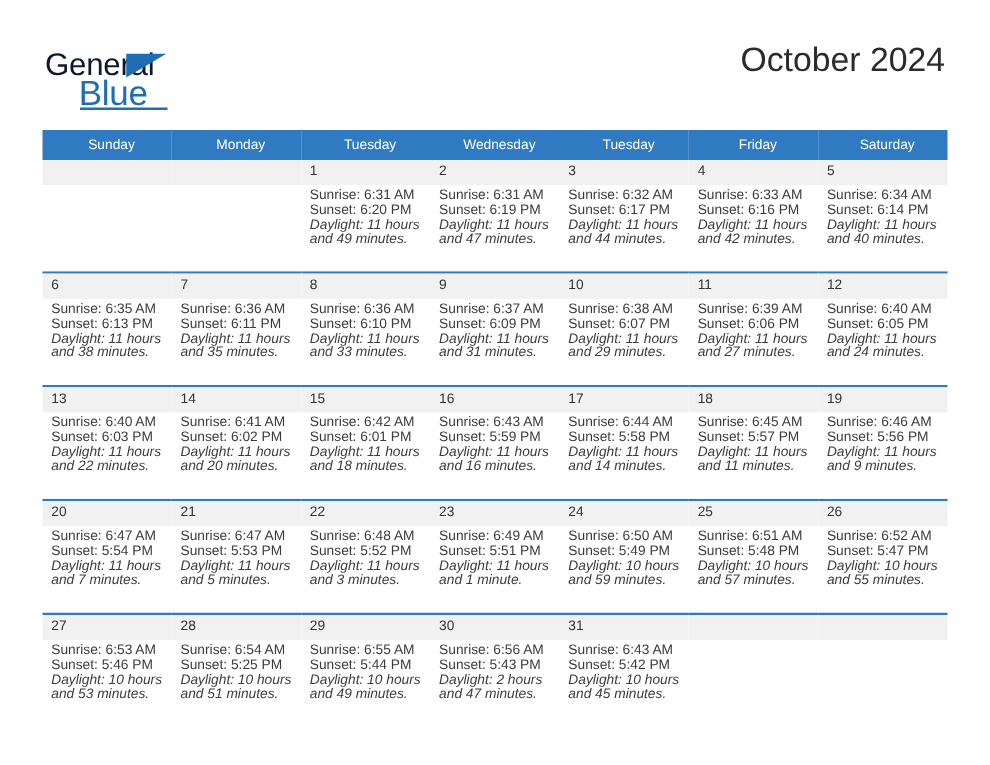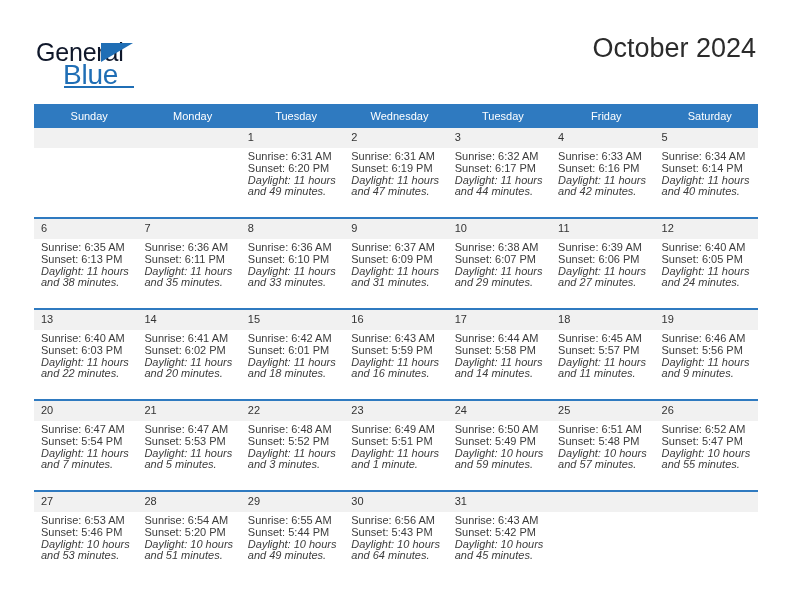--- a/index.html
+++ b/index.html
@@ -477,42 +477,42 @@
                 <div>Sunset: 5:46 PM</div>
                 <div class="daylight-wrap">Daylight: 10 hours and 53 minutes.</div>
               </div>
             </div>
           </td>
           <td>
             <div class="daycell">
               <div class="daynum">28</div>
               <div class="dayinfo">
                 <div>Sunrise: 6:54 AM</div>
-                <div>Sunset: 5:20 PM</div>
+                <div>Sunset: 5:25 PM</div>
                 <div class="daylight-wrap">Daylight: 10 hours and 51 minutes.</div>
               </div>
             </div>
           </td>
           <td>
             <div class="daycell">
               <div class="daynum">29</div>
               <div class="dayinfo">
                 <div>Sunrise: 6:55 AM</div>
                 <div>Sunset: 5:44 PM</div>
                 <div class="daylight-wrap">Daylight: 10 hours and 49 minutes.</div>
               </div>
             </div>
           </td>
           <td>
             <div class="daycell">
               <div class="daynum">30</div>
               <div class="dayinfo">
                 <div>Sunrise: 6:56 AM</div>
                 <div>Sunset: 5:43 PM</div>
-                <div class="daylight-wrap">Daylight: 10 hours and 64 minutes.</div>
+                <div class="daylight-wrap">Daylight: 2 hours and 47 minutes.</div>
               </div>
             </div>
           </td>
           <td>
             <div class="daycell">
               <div class="daynum">31</div>
               <div class="dayinfo">
                 <div>Sunrise: 6:43 AM</div>
                 <div>Sunset: 5:42 PM</div>
                 <div class="daylight-wrap">Daylight: 10 hours and 45 minutes.</div>

